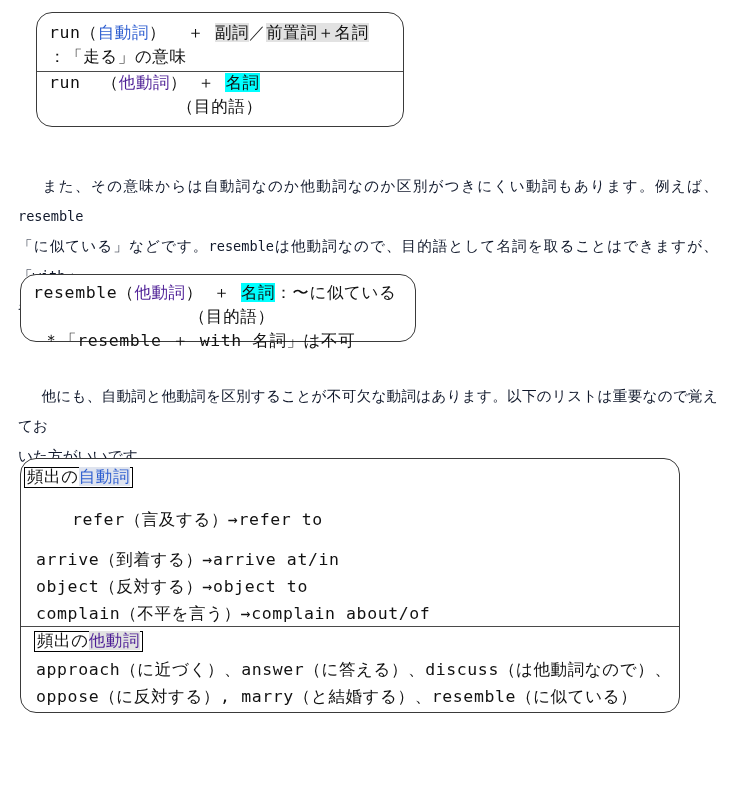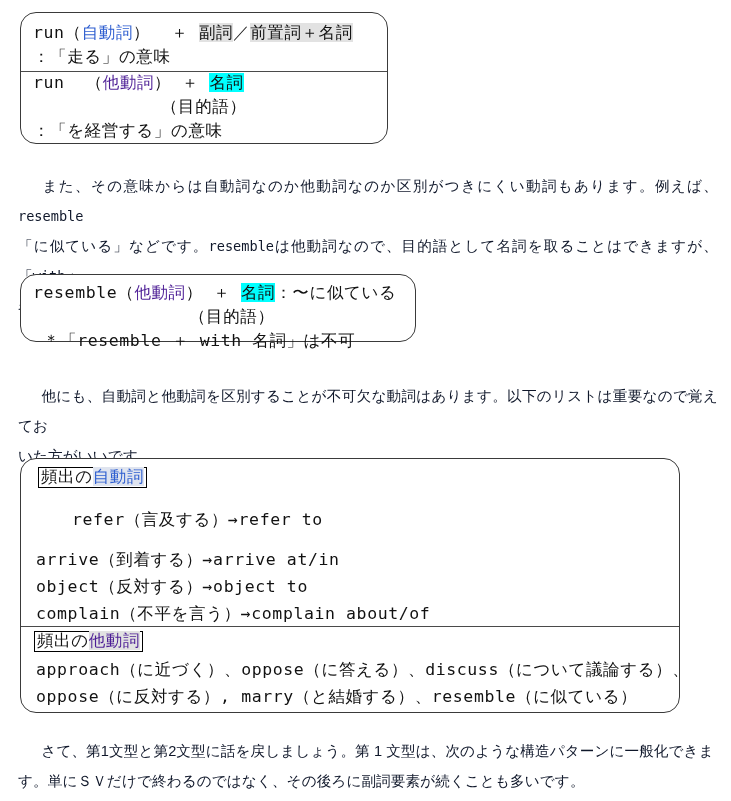--- a/index.html
+++ b/index.html
@@ -83,32 +83,31 @@
     font-family: "DejaVu Sans Mono", "Liberation Mono", monospace;
     font-size: 13.6px;
     letter-spacing: 0;
   }
 </style>
 </head>
 <body>
 
 <div class="page">
 
-  <div class="rbox" style="left:20px; top:12px; width:368px; height:132px;text-align:center;">
+  <div class="rbox" style="left:36px; top:12px; width:368px; height:115px;text-align:center;">
     <div class="rbox-divider" style="top:58px;"></div>
 
     <div class="hand hand-line" style="left:12px; top:12px;"><span>run</span><span>（</span><span class="blue">自動詞</span><span>）</span><span>  </span><span>＋</span><span> </span><span class="hl-gray">副詞</span><span>／</span><span class="hl-gray">前置詞＋名詞</span></div>
 
     <div class="hand hand-line" style="left:12px; top:36px;">：「走る」の意味</div>
 
     <div class="hand hand-line" style="left:12px; top:62px;"><span>run</span><span>  </span><span>（</span><span class="red">他動詞</span><span>）</span><span> </span><span>＋</span><span> </span><span class="hl-cyan">名詞</span></div>
 
     <div class="hand hand-line" style="left:140px; top:86px;">（目的語）</div>
 
-    <div class="hand hand-line" style="left:12px; top:110px;">：「を経営する」の意味</div>
   </div>
 
   <div class="para" style="left:18px; top:171px; width:700px;">
     <span class="indent"></span><span>また、その意味からは自動詞なのか他動詞なのか区別がつきにくい動詞もあります。例えば、</span><span class="mono-inline">resemble</span><br>
     <span>「に似ている」などです。</span><span class="mono-inline">resemble</span><span>は他動詞なので、目的語として名詞を取ることはできますが、「</span><span class="mono-inline">with＋</span><br>
     <span>名詞」を取ることはできません。</span>
   </div>
 
   <div class="rbox" style="left:20px; top:274px; width:396px; height:68px;">
     <div class="hand hand-line" style="left:12px; top:10px;"><span>resemble</span><span>（</span><span class="red">他動詞</span><span>）</span><span> </span><span>＋</span><span> </span><span class="hl-cyan">名詞</span><span>：〜に似ている</span></div>
@@ -119,31 +118,27 @@
   </div>
 
   <div class="para" style="left:18px; top:381px; width:700px;">
     <span class="indent"></span><span>他にも、自動詞と他動詞を区別することが不可欠な動詞はあります。以下のリストは重要なので覚えてお</span><br>
     <span>いた方がいいです。</span>
   </div>
 
   <div class="rbox" style="left:20px; top:458px; width:660px; height:255px;">
     <div class="rbox-divider" style="top:167px;"></div>
 
-    <div class="hand hand-line" style="left:17px; top:8px;"><span class="headbox"><span>頻出の</span><span class="blue hl-bluegray">自動詞</span></span></div>
+    <div class="hand hand-line" style="left:3px; top:8px;"><span class="headbox"><span>頻出の</span><span class="blue hl-bluegray">自動詞</span></span></div>
 
     <div class="hand hand-line" style="left:15px; top:53px;margin-left:36px;">refer（言及する）→refer to</div>
     <div class="hand hand-line" style="left:15px; top:93px;">arrive（到着する）→arrive at/in</div>
     <div class="hand hand-line" style="left:15px; top:147px;">complain（不平を言う）→complain about/of</div>
     <div class="hand hand-line" style="left:15px; top:120px;">object（反対する）→object to</div>
 
     <div class="hand hand-line" style="left:13px; top:172px;"><span class="headbox"><span>頻出の</span><span class="red hl-gray">他動詞</span></span></div>
 
-    <div class="hand hand-line" style="left:15px; top:203px;">approach（に近づく）、oppose（に答える）、discuss（について議論する）、</div>
+    <div class="hand hand-line" style="left:15px; top:203px;">approach（に近づく）、answer（に答える）、discuss（は他動詞なので）、</div>
     <div class="hand hand-line" style="left:15px; top:230px;">oppose（に反対する）, marry（と結婚する）、resemble（に似ている）</div>
   </div>
 
-  <div class="para" style="left:18px; top:736px; width:700px;">
-    <span class="indent"></span><span>さて、第1文型と第2文型に話を戻しましょう。第 1 文型は、次のような構造パターンに一般化できま</span><br>
-    <span>す。単にＳＶだけで終わるのではなく、その後ろに副詞要素が続くことも多いです。</span>
-  </div>
 
 </div>
 
 </body></html>

